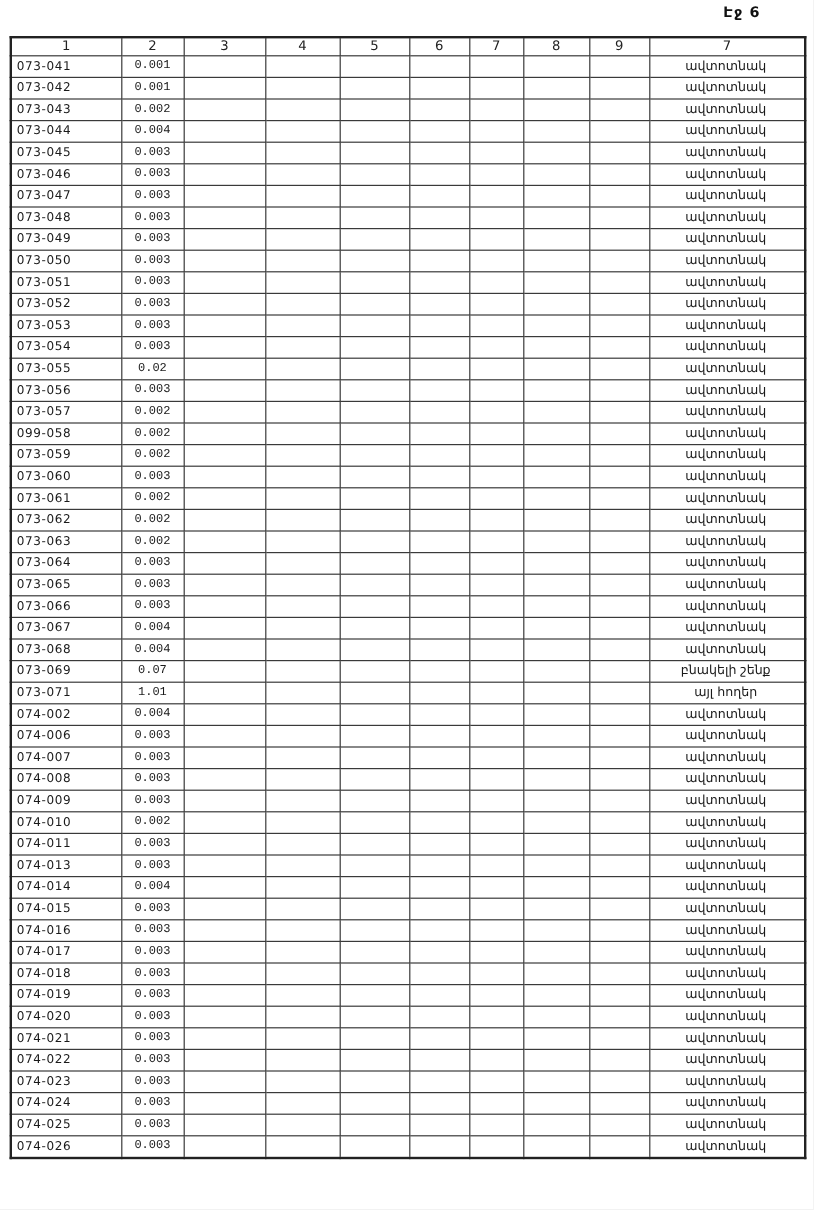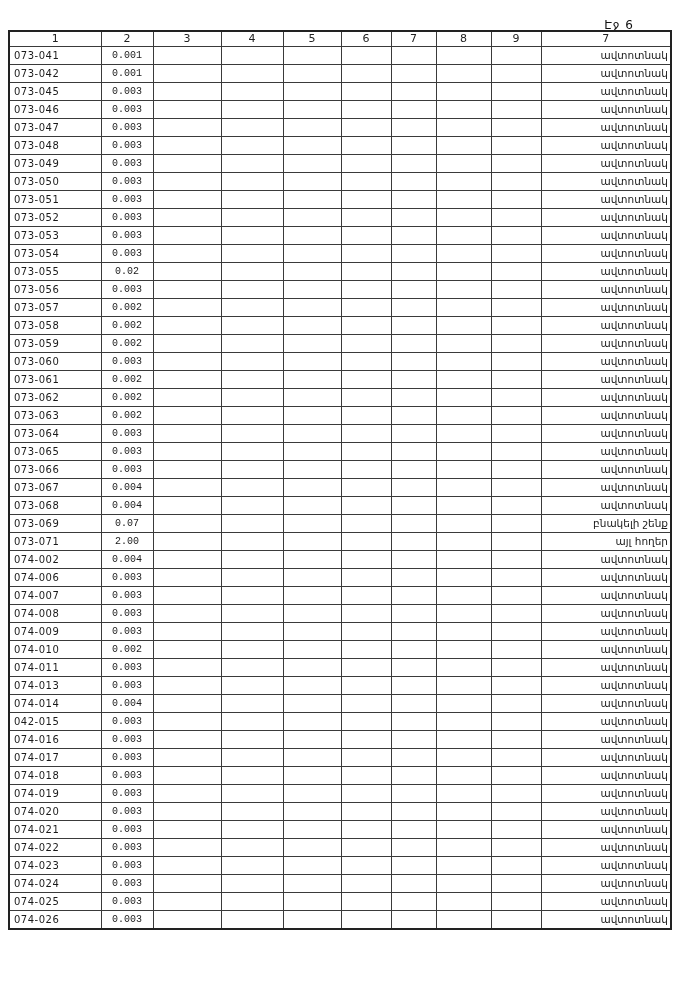--- a/index.html
+++ b/index.html
@@ -11,24 +11,24 @@
     position: relative;
     width: 678px;
     height: 1008px;
     background: #ffffff;
     overflow: hidden;
     font-family: "DejaVu Sans", sans-serif;
     color: #1c1c1c;
   }
   .page-label {
     position: absolute;
-    top: 18px;
+    top: 3px;
     right: 44px;
     font-size: 12px;
-    font-weight: normal;
+    font-weight: bold;
     letter-spacing: 1px;
     color: #111;
   }
   .doc-table {
     position: absolute;
     top: 30px;
     left: 8px;
     border-collapse: collapse;
     table-layout: fixed;
     width: 662px;
@@ -49,21 +49,21 @@
   .doc-table th {
     font-size: 11px;
     text-align: center;
     height: 14px;
     line-height: 14px;
     color: #222;
   }
   .doc-table td { font-size: 10px; color: #1a1a1a; }
   td.c1  { text-align: left;  padding-left: 4px; letter-spacing: 0.5px; }
   td.c2  { text-align: center; font-family: Liberation Mono, monospace; }
-  td.c10 { text-align: right;  padding-left: 0; font-size: 10.5px; }
+  td.c10 { text-align: center;  padding-left: 0; font-size: 10.5px; }
 </style>
 </head>
 <body>
 
 <div class="page">
   <div class="page-label">Էջ 6</div>
 
   <table class="doc-table">
     <colgroup>
       <col style="width:92px">
@@ -110,20 +110,44 @@
           <td class="c3"></td>
           <td class="c4"></td>
           <td class="c5"></td>
           <td class="c6"></td>
           <td class="c7"></td>
           <td class="c8"></td>
           <td class="c9"></td>
           <td class="c10">ավտոտնակ</td>
         </tr>
         <tr>
+          <td class="c1">073-043</td>
+          <td class="c2">0.002</td>
+          <td class="c3"></td>
+          <td class="c4"></td>
+          <td class="c5"></td>
+          <td class="c6"></td>
+          <td class="c7"></td>
+          <td class="c8"></td>
+          <td class="c9"></td>
+          <td class="c10">ավտոտնակ</td>
+        </tr>
+        <tr>
+          <td class="c1">073-044</td>
+          <td class="c2">0.004</td>
+          <td class="c3"></td>
+          <td class="c4"></td>
+          <td class="c5"></td>
+          <td class="c6"></td>
+          <td class="c7"></td>
+          <td class="c8"></td>
+          <td class="c9"></td>
+          <td class="c10">ավտոտնակ</td>
+        </tr>
+        <tr>
           <td class="c1">073-045</td>
           <td class="c2">0.003</td>
           <td class="c3"></td>
           <td class="c4"></td>
           <td class="c5"></td>
           <td class="c6"></td>
           <td class="c7"></td>
           <td class="c8"></td>
           <td class="c9"></td>
           <td class="c10">ավտոտնակ</td>
@@ -266,21 +290,21 @@
           <td class="c3"></td>
           <td class="c4"></td>
           <td class="c5"></td>
           <td class="c6"></td>
           <td class="c7"></td>
           <td class="c8"></td>
           <td class="c9"></td>
           <td class="c10">ավտոտնակ</td>
         </tr>
         <tr>
-          <td class="c1">073-058</td>
+          <td class="c1">099-058</td>
           <td class="c2">0.002</td>
           <td class="c3"></td>
           <td class="c4"></td>
           <td class="c5"></td>
           <td class="c6"></td>
           <td class="c7"></td>
           <td class="c8"></td>
           <td class="c9"></td>
           <td class="c10">ավտոտնակ</td>
         </tr>
@@ -411,21 +435,21 @@
           <td class="c4"></td>
           <td class="c5"></td>
           <td class="c6"></td>
           <td class="c7"></td>
           <td class="c8"></td>
           <td class="c9"></td>
           <td class="c10">բնակելի շենք</td>
         </tr>
         <tr>
           <td class="c1">073-071</td>
-          <td class="c2">2.00</td>
+          <td class="c2">1.01</td>
           <td class="c3"></td>
           <td class="c4"></td>
           <td class="c5"></td>
           <td class="c6"></td>
           <td class="c7"></td>
           <td class="c8"></td>
           <td class="c9"></td>
           <td class="c10">այլ հողեր</td>
         </tr>
         <tr>
@@ -530,21 +554,21 @@
           <td class="c3"></td>
           <td class="c4"></td>
           <td class="c5"></td>
           <td class="c6"></td>
           <td class="c7"></td>
           <td class="c8"></td>
           <td class="c9"></td>
           <td class="c10">ավտոտնակ</td>
         </tr>
         <tr>
-          <td class="c1">042-015</td>
+          <td class="c1">074-015</td>
           <td class="c2">0.003</td>
           <td class="c3"></td>
           <td class="c4"></td>
           <td class="c5"></td>
           <td class="c6"></td>
           <td class="c7"></td>
           <td class="c8"></td>
           <td class="c9"></td>
           <td class="c10">ավտոտնակ</td>
         </tr>

